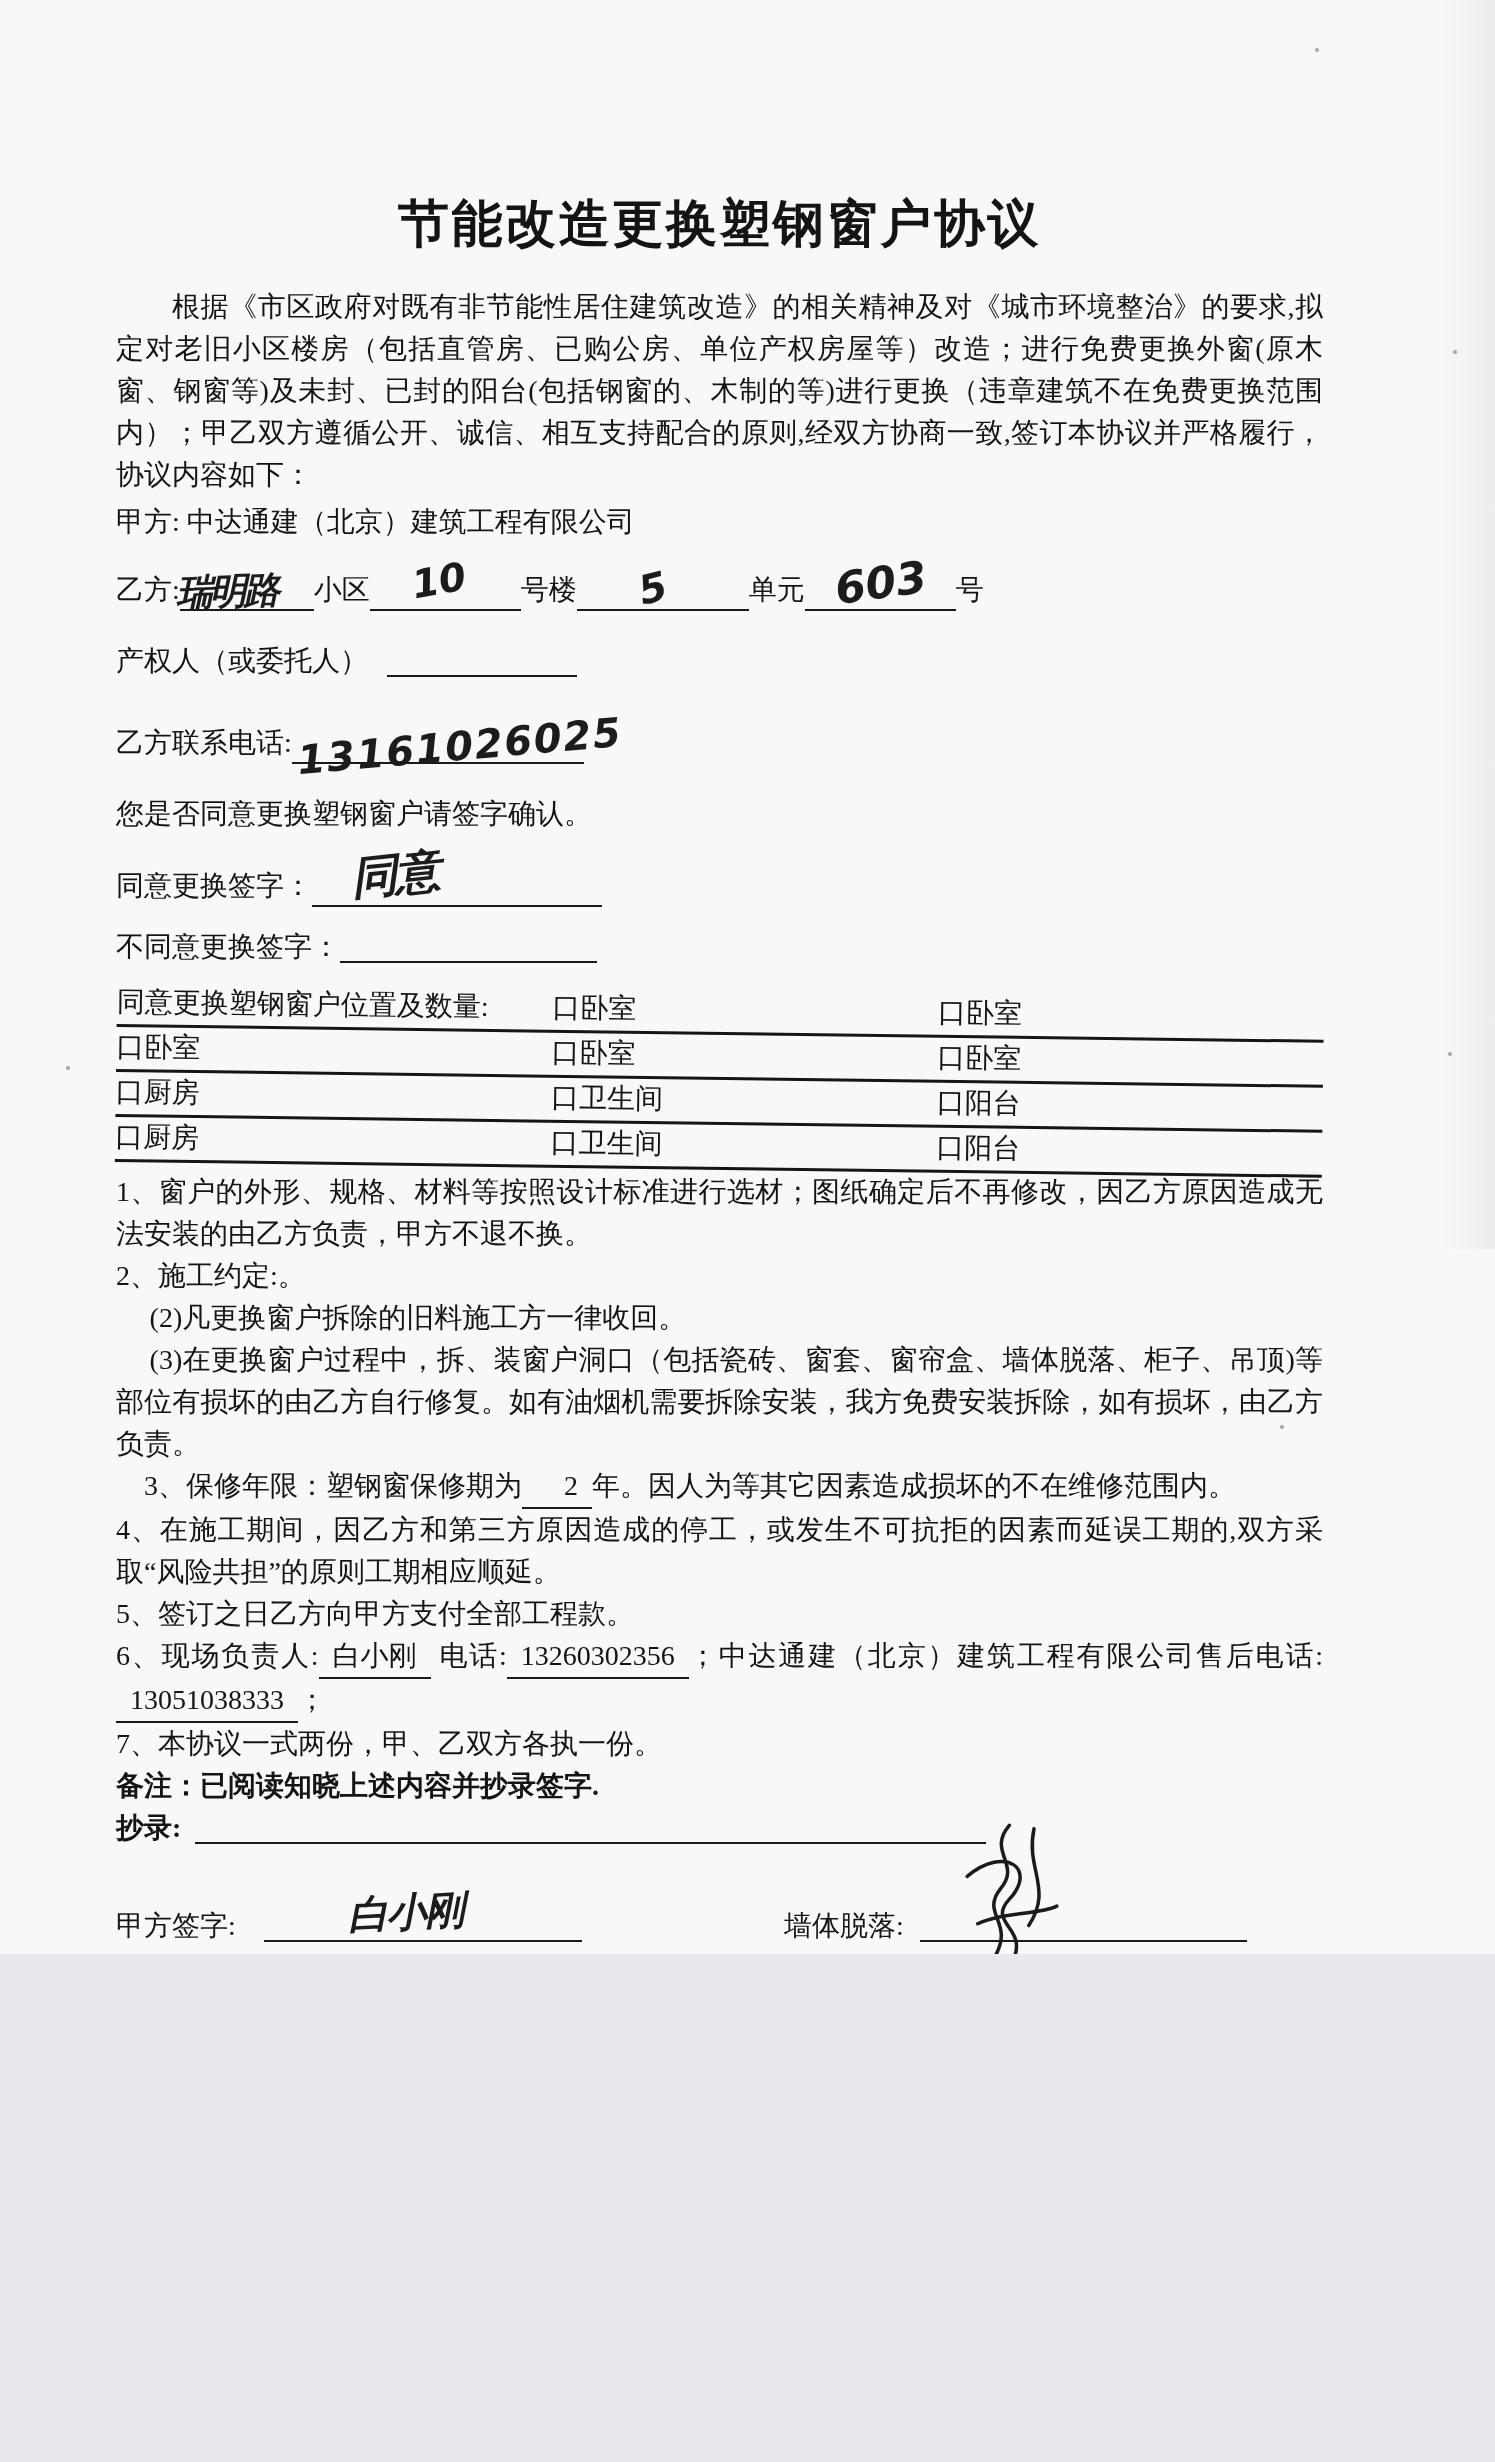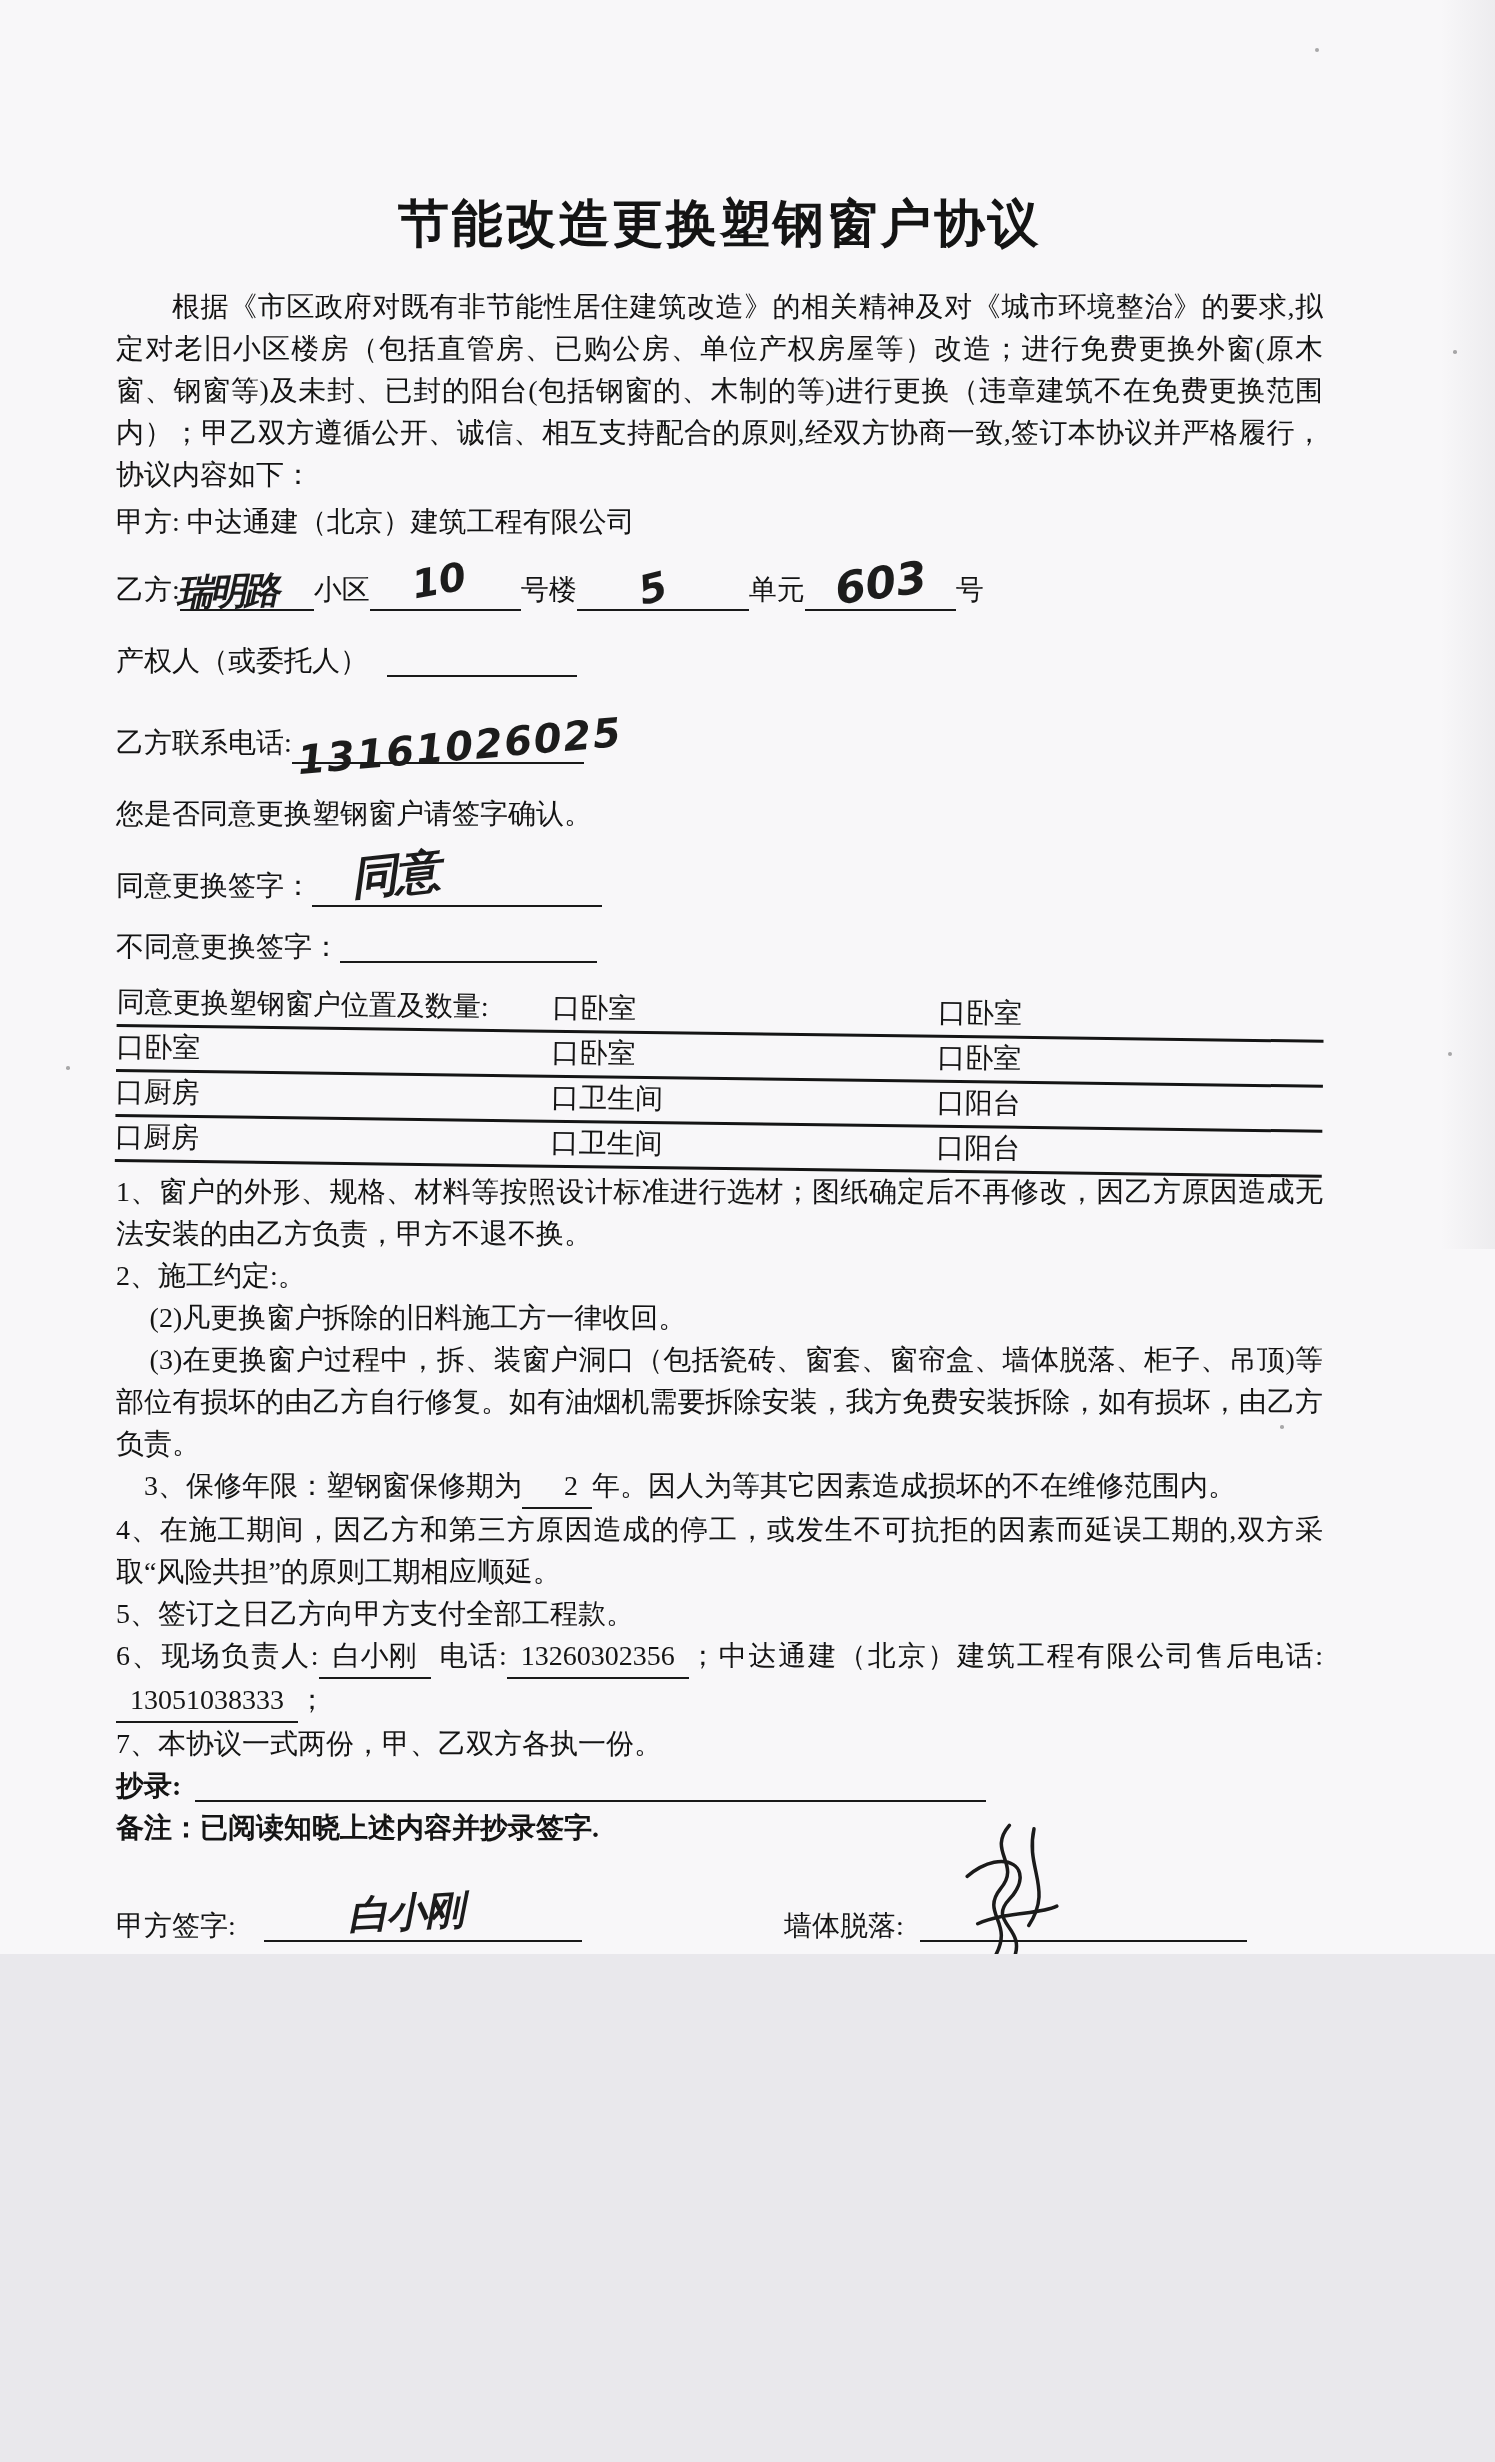--- a/index.html
+++ b/index.html
@@ -135,25 +135,25 @@
       <p class="ind1">
         <span>3、保修年限：塑钢窗保修期为</span><span class="uv">2</span><span>年。因人为等其它因素造成损坏的不在维修范围内。</span>
       </p>
       <p>4、在施工期间，因乙方和第三方原因造成的停工，或发生不可抗拒的因素而延误工期的,双方采取“风险共担”的原则工期相应顺延。</p>
       <p>5、签订之日乙方向甲方支付全部工程款。</p>
       <p>
         <span>6、现场负责人:</span><span class="uv">白小刚</span> <span>电话:</span><span class="uv">13260302356</span><span>；中达通建（北京）建筑工程有限公司售后电话:</span><span class="uv">13051038333</span><span>；</span>
       </p>
       <p>7、本协议一式两份，甲、乙双方各执一份。</p>
       <p>
+        <span class="bold">备注：</span><span class="bold">已阅读知晓上述内容并抄录签字.</span>
+      </p>
+      <p>
         <span class="bold">抄录:</span>
         <span class="u" style="width:791px;margin-left:7px;"></span>
-      </p>
-      <p>
-        <span class="bold">备注：</span><span class="bold">已阅读知晓上述内容并抄录签字.</span>
       </p>
     </div>
 
     <div class="sig-row">
       <div class="sig-left">
         <span>甲方签字:</span>
         <span class="u" style="width:318px;margin-left:21px;">
           <span class="hw hw-abs" style="font-size:40px;left:84px;bottom:-1.8px;letter-spacing:-1.8px;transform:rotate(-3deg);">白小刚</span>
         </span>
       </div>

